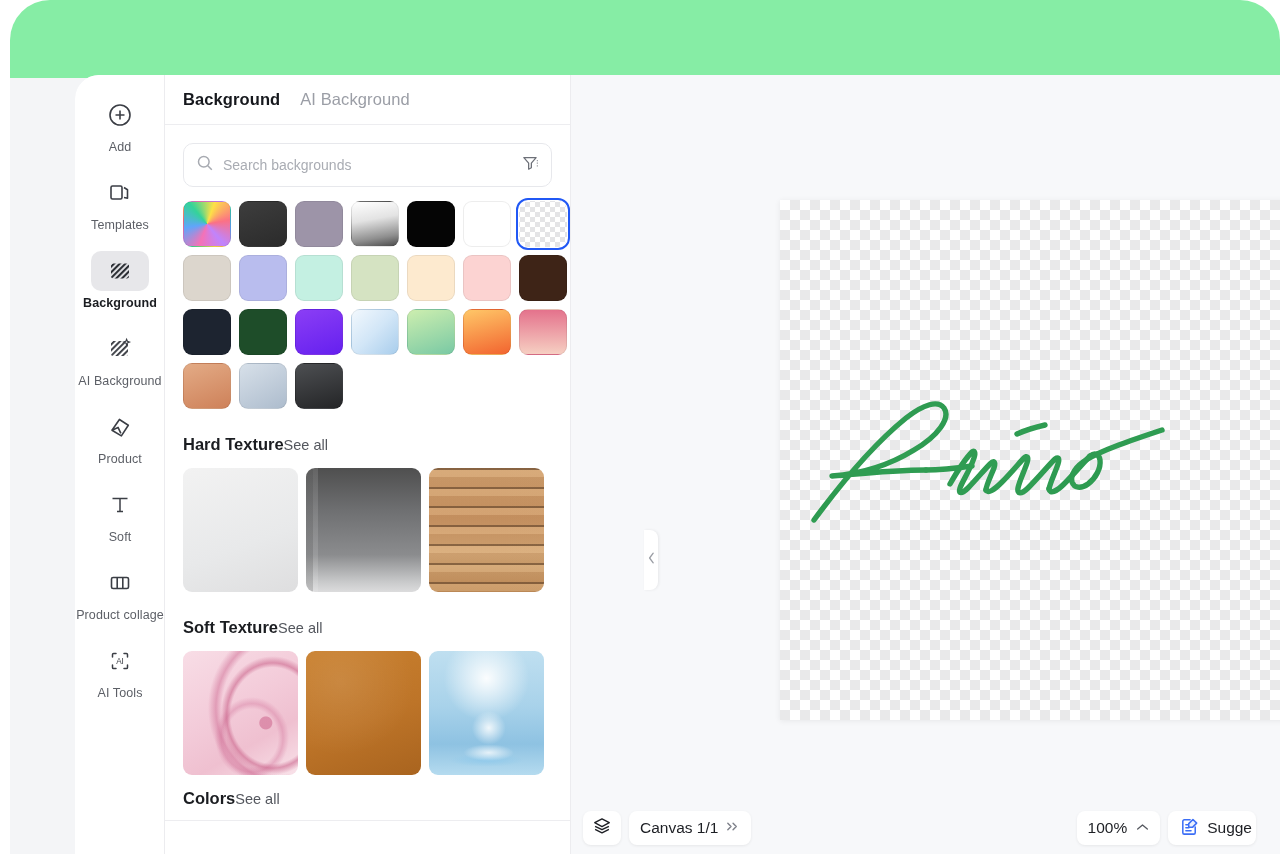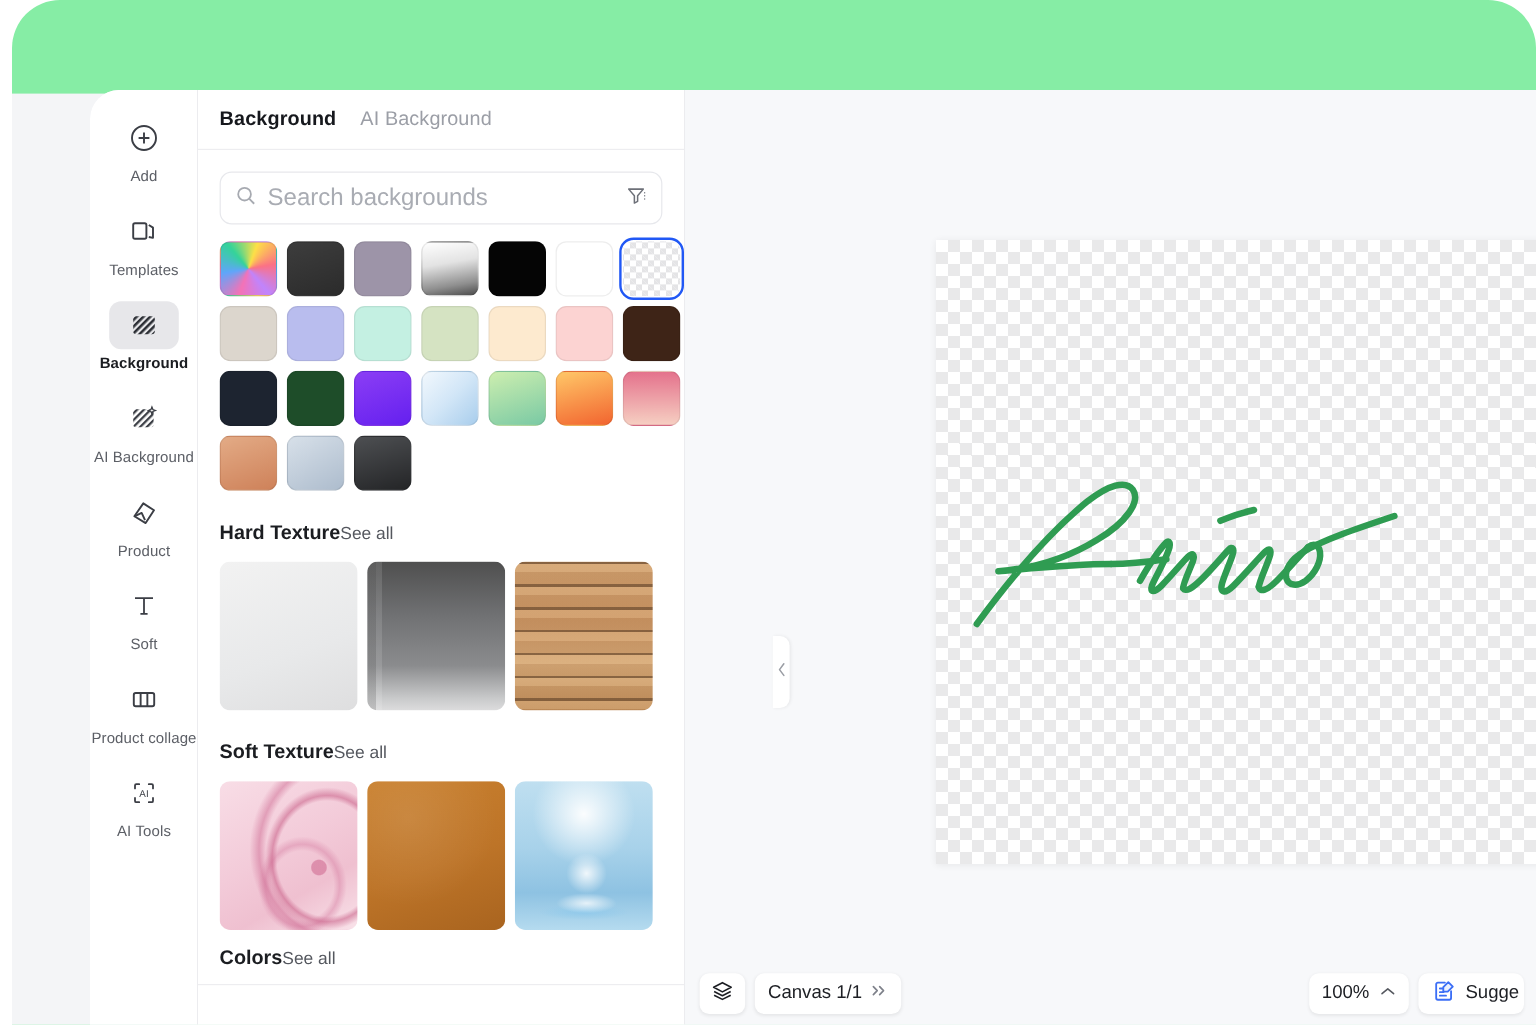--- a/index.html
+++ b/index.html
@@ -70,21 +70,21 @@
   .tab { font-size: 16.5px; color: #9b9ea6; cursor: pointer; letter-spacing: .1px; }
   .tab.active { color: #16181d; font-weight: bold; }
 
   .search-wrap { padding: 18px 18px 0 18px; }
   .search-box {
     height: 44px; border: 1px solid #e7e8ec; border-radius: 10px;
     display: flex; align-items: center; padding: 0 12px; gap: 9px;
     background: #fff;
   }
   .search-box input {
-    flex: 1; border: none; outline: none; font-size: 20px;
+    flex: 1; border: none; outline: none; font-size: 14px;
     color: #4a4d54; font-family: "Liberation Sans", sans-serif;
   }
   .search-box input::placeholder { color: #a9acb3; }
 
   .sw-grid {
     padding: 14px 18px 0 18px;
     display: grid; grid-template-columns: repeat(7, 1fr); gap: 8px 8px;
   }
   .sw {
     width: 48px; height: 46px; border-radius: 9px; cursor: pointer;
@@ -186,21 +186,21 @@
     box-shadow: 0 1px 6px rgba(0,0,0,.07);
   }
   .signature {
     position: absolute; left: 22px; top: 178px; width: 480px; height: 180px;
     pointer-events: none;
   }
 
   
   .bottombar {
     position: absolute; left: 496px; bottom: 0; width: 709px; height: 52px;
-    display: flex; align-items: center; padding: 0 10px 0 12px; gap: 8px;
+    display: flex; align-items: center; padding: 0 24px 0 12px; gap: 8px;
   }
   .bb-btn {
     height: 34px; background: #fff; border-radius: 8px;
     display: flex; align-items: center; gap: 7px; padding: 0 11px;
     font-size: 15.5px; color: #1d1f24; cursor: pointer;
     box-shadow: 0 1px 3px rgba(0,0,0,.07);
   }
   .bb-icon-btn { width: 38px; padding: 0; justify-content: center; }
   .bb-spacer { flex: 1; }
   .chev-up { font-size: 11px; color: #55585f; margin-left: 2px; }

